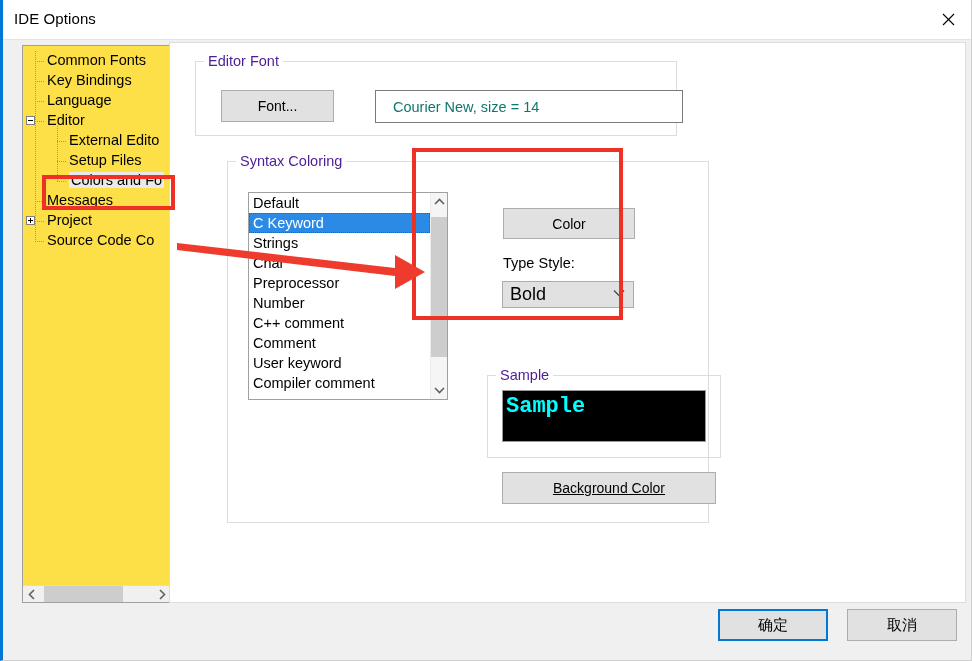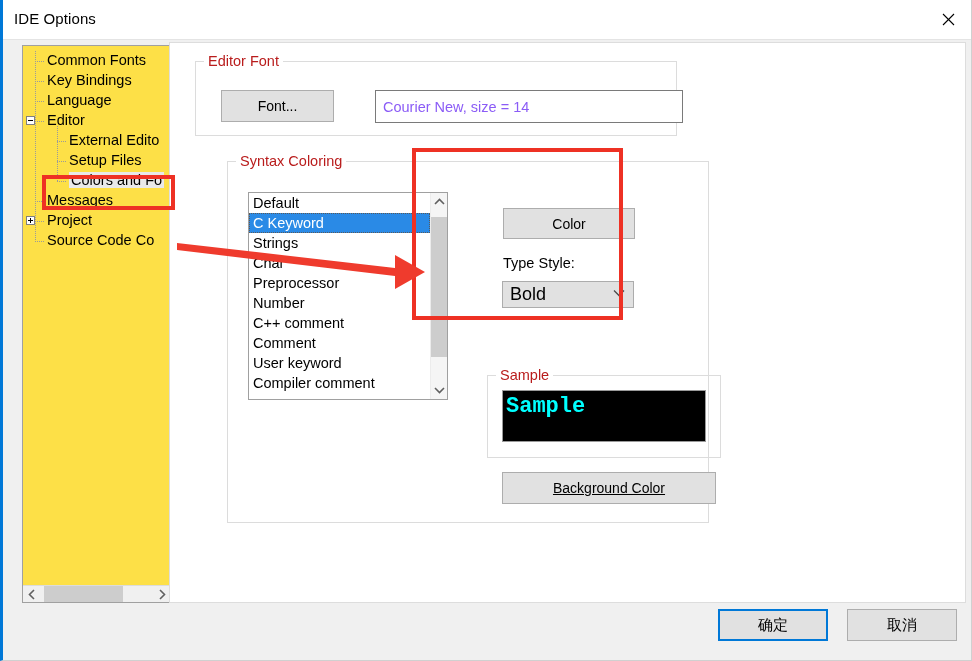--- a/index.html
+++ b/index.html
@@ -179,21 +179,21 @@
     border: 1px solid #dcdcdc;
     box-sizing: border-box;
   }
   .group-title {
     position: absolute;
     top: -9px;
     left: 8px;
     background: #ffffff;
     padding: 0 4px;
     font-size: 14.5px;
-    color: #b91c1c;
+    color: #4c1d95;
     white-space: nowrap;
   }
 
   #grp-editor-font { left: 25px; top: 18px; width: 482px; height: 75px; }
   #grp-syntax { left: 25px; top: 118px; width: 482px; height: 362px; margin-left: 32px; }
   #grp-sample { left: 259px; top: 213px; width: 234px; height: 83px; }
 
   
   .btn {
     position: absolute;
@@ -216,24 +216,24 @@
   #font-name-field {
     position: absolute;
     left: 179px;
     top: 28px;
     width: 308px;
     height: 33px;
     background: #ffffff;
     border: 1px solid #7a7a7a;
     box-sizing: border-box;
     font-size: 14.5px;
-    color: #8b5cf6;
-    display: flex;
-    align-items: center;
-    padding-left: 7px;
+    color: #0f766e;
+    display: flex;
+    align-items: center;
+    padding-left: 17px;
     cursor: text;
   }
 
   
   #listbox {
     position: absolute;
     left: 20px;
     top: 30px;
     width: 200px;
     height: 208px;

